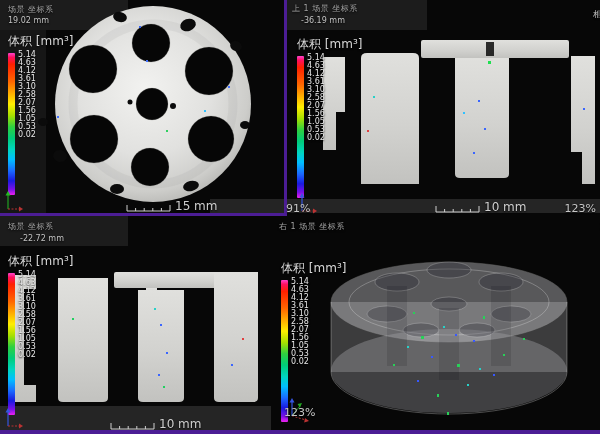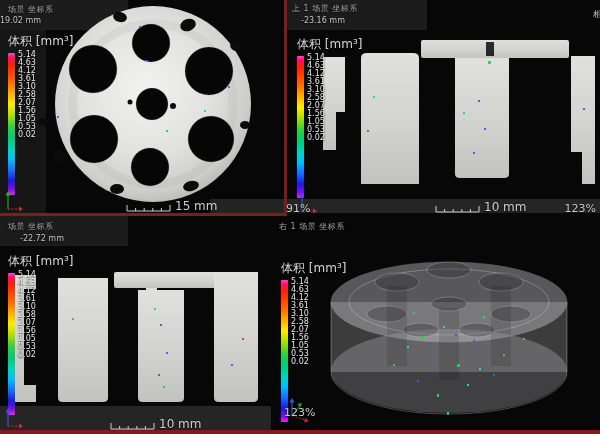--- a/index.html
+++ b/index.html
@@ -1,17 +1,17 @@
 <!DOCTYPE html>
 <html><head>
 <meta charset="utf-8">
 <style>
   html,body{margin:0;padding:0;background:#111;}
   #root{
-    position:relative;width:600px;height:434px;background:#7f1d1d;
+    position:relative;width:600px;height:434px;background:#4c1d95;
     font-family:"DejaVu Sans",sans-serif;overflow:hidden;text-decoration:underline;
   }
   .quad{position:absolute;background:#070707;overflow:hidden;}
   #q1{left:0;top:0;width:284px;height:213px;}
   #q2{left:287px;top:0;width:313px;height:245px;}
   #q3{left:0;top:216px;width:284px;height:214px;}
   #q4{left:271px;top:216px;width:348px;height:214px;}
   .patch{position:absolute;}
   .canvas{position:absolute;left:0;top:0;}
   .vp-title{position:absolute;font-size:8px;color:#a2a2a2;letter-spacing:.5px;white-space:nowrap;text-shadow:0 1px 2px #000;}
@@ -80,21 +80,21 @@
         <rect x="146" y="60" width="2" height="2" fill="#4070ff"></rect>
         <rect x="228" y="86" width="2" height="2" fill="#4070ff"></rect>
         <rect x="139" y="26" width="2" height="2" fill="#3a66ee"></rect>
         <rect x="57" y="116" width="2" height="2" fill="#4070ff"></rect>
         <rect x="204" y="110" width="2" height="2" fill="#30c0ff"></rect>
         <rect x="166" y="130" width="2" height="2" fill="#30d060"></rect>
       </g>
     </svg>
 
     <div class="vp-title" style="left:8px;top:4px">场景 坐标系</div>
-    <div class="vp-pos" style="left:0;top:16px">19.02 mm</div>
+    <div class="vp-pos" style="left:8px;top:16px">19.02 mm</div>
 
     <div class="legend" style="left:8px;top:33px">
       <div class="legend-title">体积 [mm³]</div>
       <div class="legend-body">
         <div class="legend-bar"></div>
         <div class="legend-ticks">
             <span>5.14</span>
             <span>4.63</span>
             <span>4.12</span>
             <span>3.61</span>
@@ -150,21 +150,21 @@
         <rect x="197" y="128" width="2" height="2" fill="#3a66ff"></rect>
         <rect x="186" y="152" width="2" height="2" fill="#3a66ff"></rect>
         <rect x="176" y="112" width="2" height="2" fill="#30c0ff"></rect>
         <rect x="86" y="96" width="2" height="2" fill="#28d0c8"></rect>
         <rect x="80" y="130" width="2" height="2" fill="#e04040"></rect>
         <rect x="296" y="108" width="2" height="2" fill="#3a66ff"></rect>
       </g>
     </svg>
 
     <div class="vp-title" style="left:5px;top:3px">上 1 场景 坐标系</div>
-    <div class="vp-pos" style="left:14px;top:16px">-23.16 mm</div>
+    <div class="vp-pos" style="left:14px;top:16px">-36.19 mm</div>
     <div class="clip-label" style="right:0;top:2px">
       <span class="corner-label" style="position:static">相</span>
     </div>
 
     <div class="legend" style="left:10px;top:36px">
       <div class="legend-title">体积 [mm³]</div>
       <div class="legend-body">
         <div class="legend-bar"></div>
         <div class="legend-ticks">
             <span>5.14</span>

